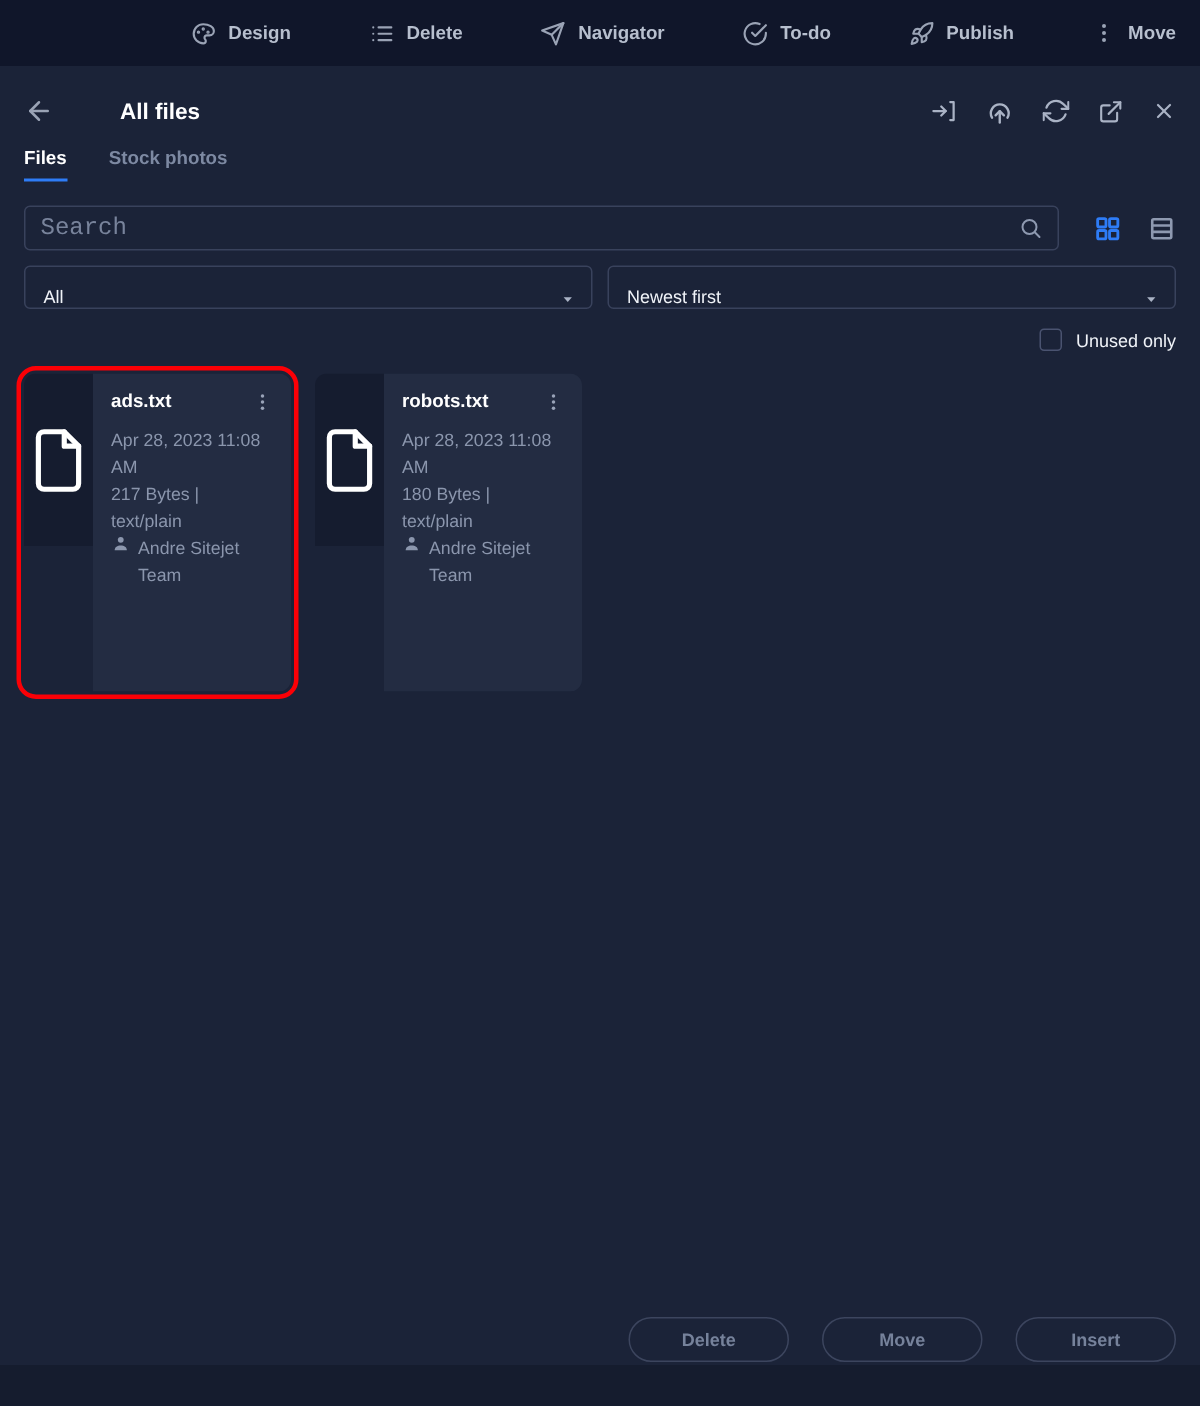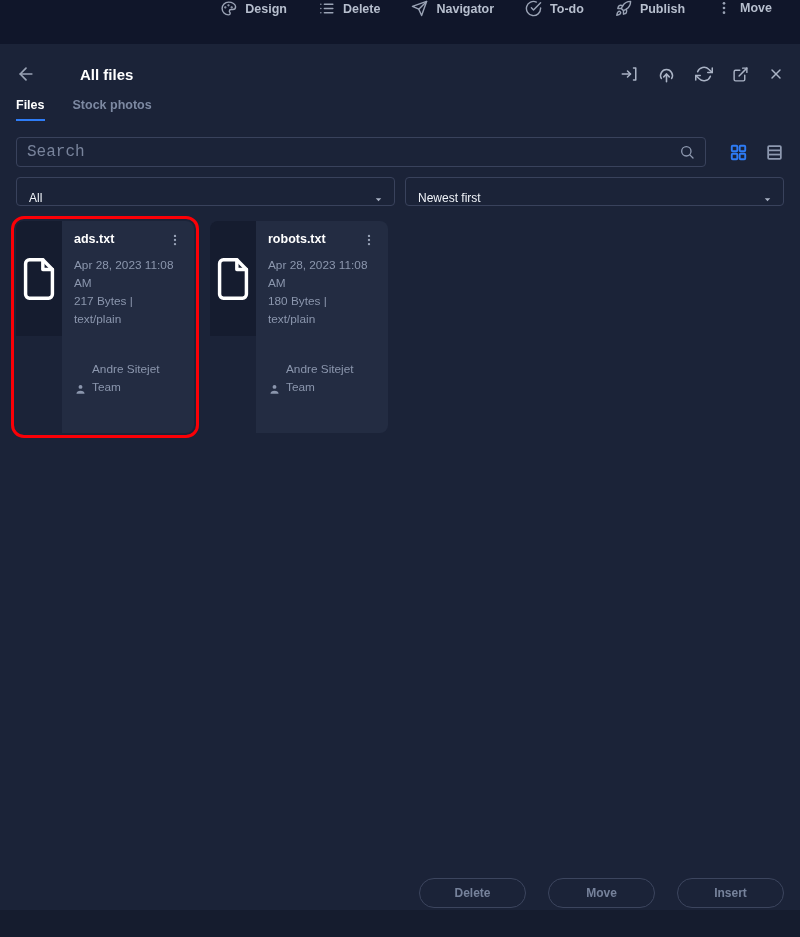--- a/index.html
+++ b/index.html
@@ -10,24 +10,24 @@
     color:#e8ecf3;
     overflow:hidden;
   }
   svg { display:block; }
 
   
   .topbar {
     height:44px;
     background:#10162a;
     display:flex;
-    align-items:flex-start;
+    align-items:center;
     justify-content:flex-end;
-    gap:31px;
-    padding-right:28px;
+    gap:52px;
+    padding-right:16px;
   }
   .topbar-item {
     display:flex; align-items:center; gap:8px;
     color:#b7bfce; font-size:12.5px; font-weight:bold;
     cursor:pointer;
   }
   .topbar-item svg { color:#9aa3b5; }
 
   
   .panel {
@@ -118,21 +118,21 @@
     display:flex; align-items:center; justify-content:center;
     color:#ffffff;
   }
   .card-footer {
     flex:1; background:#232c42; padding:11px 12px 10px 12px;
   }
   .card-name-row { display:flex; align-items:flex-start; justify-content:space-between; }
   .card-name { font-size:12.5px; font-weight:bold; color:#ffffff; }
   .kebab { color:#99a3b8; cursor:pointer; display:flex; margin-top:1px; }
   .card-meta { margin-top:9px; color:#8b96ad; font-size:11.8px; line-height:18px; }
-  .owner-line { display:flex; align-items:flex-end; gap:5px;margin-top:32px; }
+  .owner-line { display:flex; align-items:flex-start; gap:5px; }
   .owner-line svg { color:#8b96ad; }
 
   
   .bottom-actions {
     position:absolute; right:16px; bottom:2px;
     display:flex; gap:22px;
   }
   .pill-btn {
     width:107px; height:30px;
     border:1px solid #3c455e; border-radius:16px;
@@ -307,20 +307,24 @@
     <div class="select">
       <span>Newest first</span>
       <span class="caret">
         <svg width="11" height="11" viewBox="0 0 24 24" fill="currentColor">
             <path d="M6 9l6 7 6-7z"></path>
           </svg>
       </span>
     </div>
   </div>
 
+  <div class="unused-row">
+    <span class="checkbox"></span>
+    <span class="unused-label">Unused only</span>
+  </div>
 
   <div class="file-grid">
 
     <div class="file-card selected">
       <div class="card-thumb">
         <span>
           <svg width="46" height="46" viewBox="0 0 24 24" fill="none" stroke="currentColor" stroke-width="1.8" stroke-linecap="round" stroke-linejoin="round">
             <path d="M14 2H7a2 2 0 0 0-2 2v16a2 2 0 0 0 2 2h10a2 2 0 0 0 2-2V7z"></path>
             <polyline points="14 2 14 7 19 7"></polyline>
           </svg>

